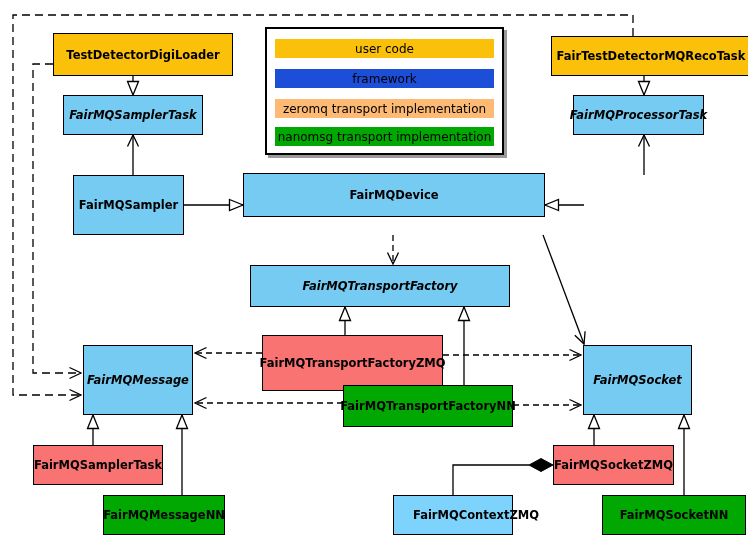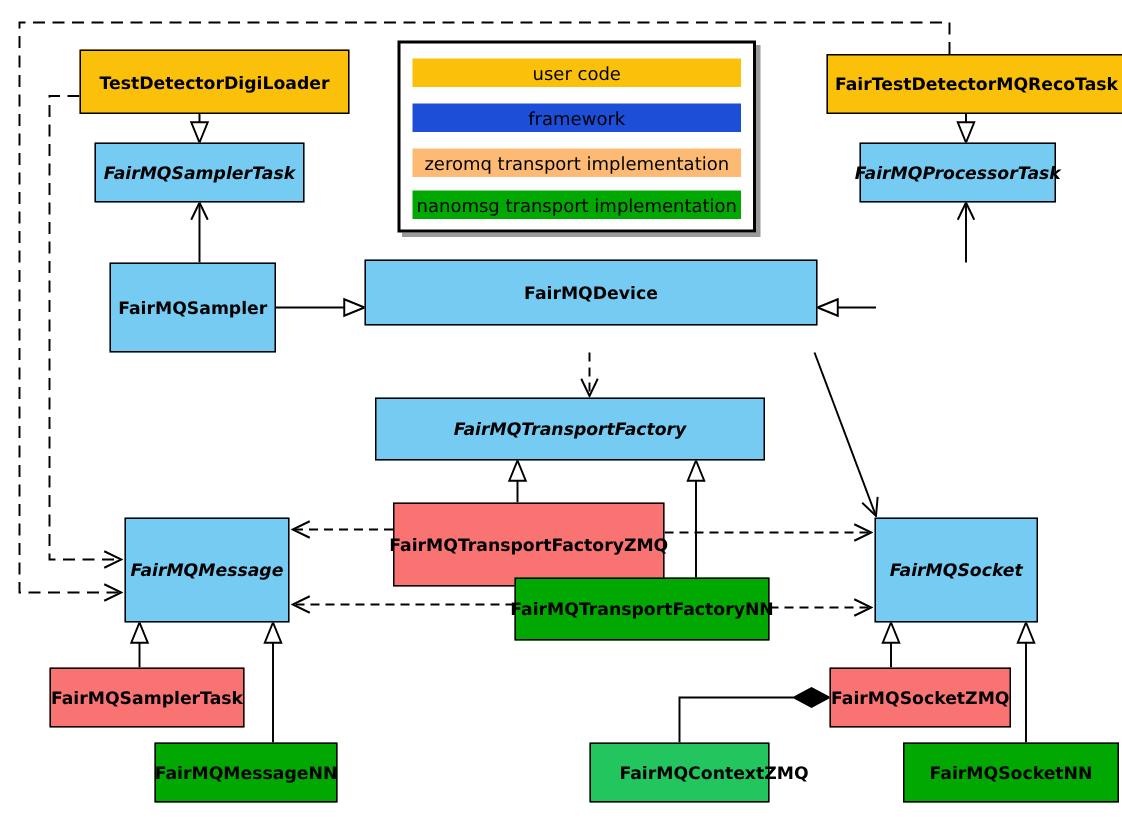--- a/index.html
+++ b/index.html
@@ -107,19 +107,19 @@
   <div class="node" style="left: 343px; top: 385px; width: 170px; height: 42px; background-color: rgb(1, 168, 1);">FairMQTransportFactoryNN</div>
 
   <div class="node abstract" style="left: 583px; top: 345px; width: 109px; height: 70px; background-color: rgb(118, 203, 242);">FairMQSocket</div>
 
   <div class="node abstract" style="left: 83px; top: 345px; width: 110px; height: 70px; background-color: rgb(118, 203, 242);">FairMQMessage</div>
 
   <div class="node" style="left: 33px; top: 445px; width: 130px; height: 40px; background-color: rgb(249, 115, 115);">FairMQSamplerTask</div>
 
   <div class="node" style="left: 103px; top: 495px; width: 122px; height: 40px; background-color: rgb(1, 168, 1);">FairMQMessageNN</div>
 
-  <div class="node" style="left: 393px; top: 495px; width: 120px; height: 40px; background-color: #22c55e; padding-left: 46px;">FairMQContextZMQ</div>
+  <div class="node" style="left: 393px; top: 495px; width: 120px; height: 40px; background-color: #7dd3fc; padding-left: 46px;">FairMQContextZMQ</div>
 
   <div class="node" style="left: 553px; top: 445px; width: 121px; height: 40px; background-color: rgb(249, 115, 115);">FairMQSocketZMQ</div>
 
   <div class="node" style="left: 602px; top: 495px; width: 144px; height: 40px; background-color: rgb(1, 168, 1);">FairMQSocketNN</div>
 
 </div>
 
 </body></html>

